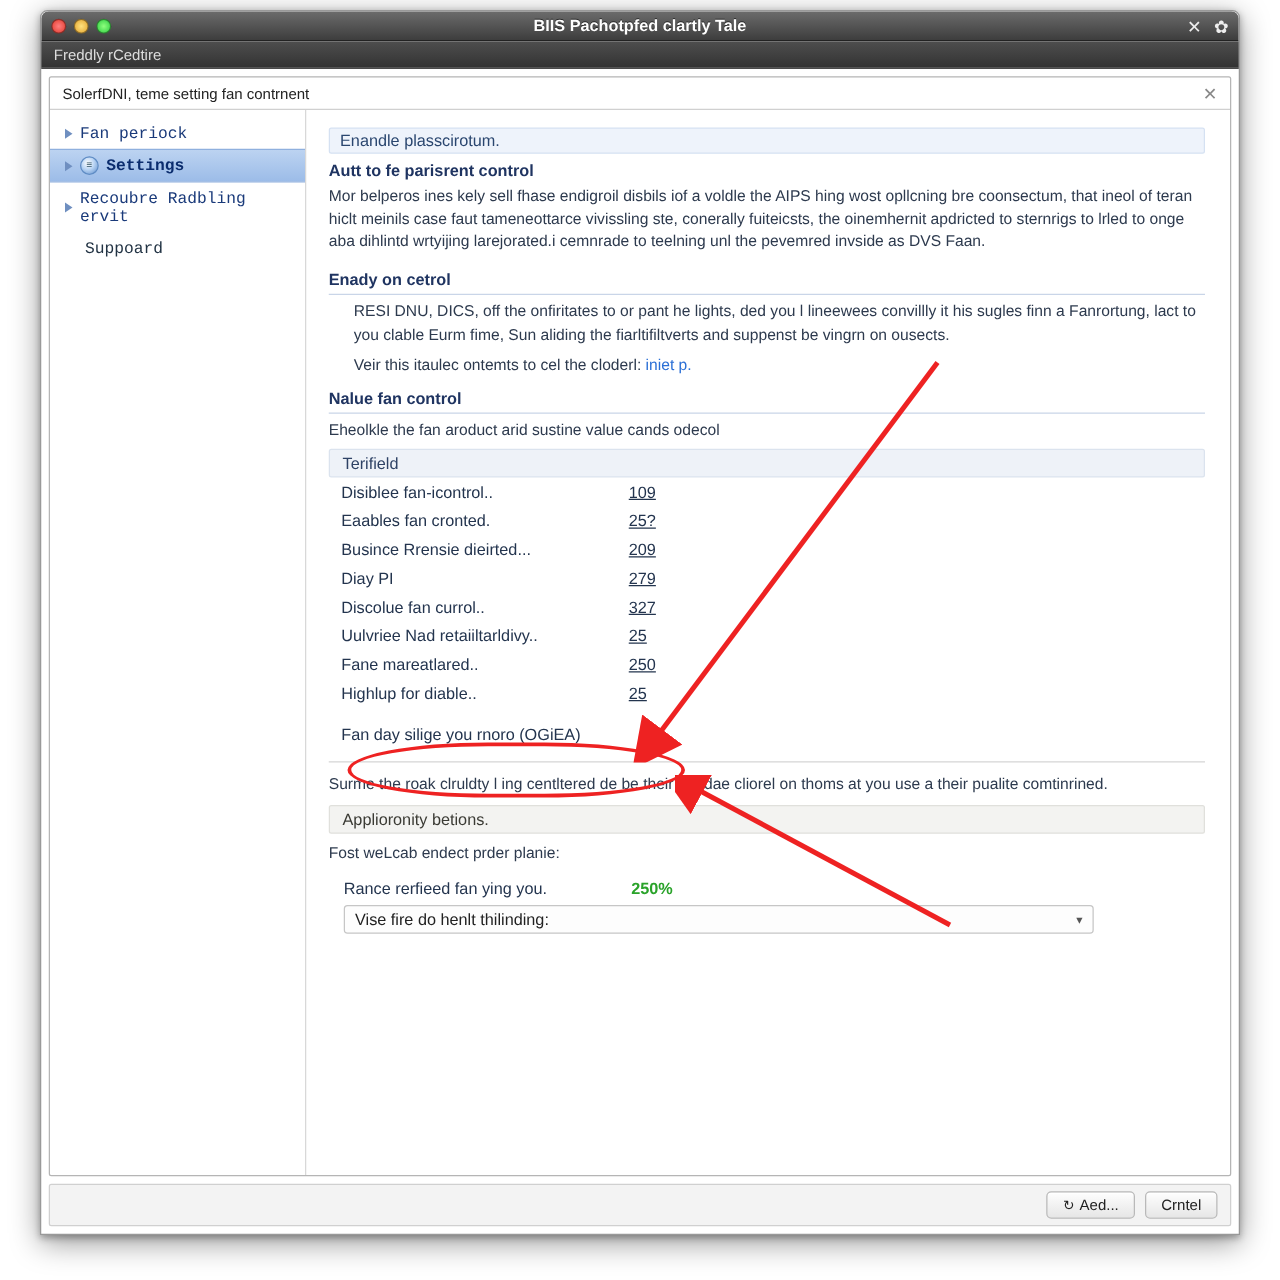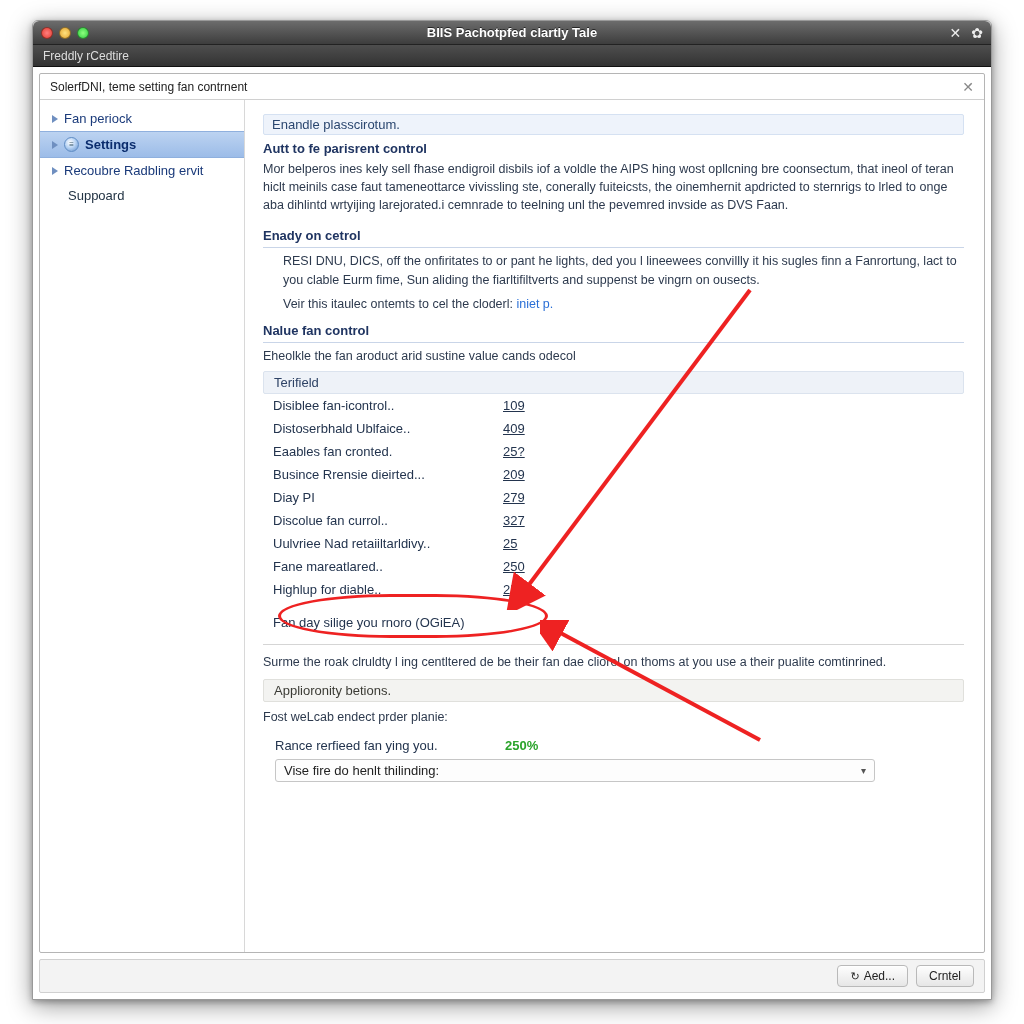--- a/index.html
+++ b/index.html
@@ -1,39 +1,39 @@
 <!DOCTYPE html>
 <html><head>
 <meta charset="utf-8">
 <style>
 * { box-sizing: border-box; margin: 0; padding: 0; }
 body { font-family: "Lucida Grande", Arial, sans-serif; font-size: 13px; background: #fff; width: 1024px; height: 1024px; overflow: hidden; position: relative; }
 
-.window { position: absolute; top: 20px; left: 32px; width: 960px; height: 980px; background: #fff; border: 1px solid #999; border-radius: 6px 6px 0 0; box-shadow: 0 6px 24px rgba(0,0,0,0.4), 0 2px 6px rgba(0,0,0,0.3); }
+.window { position: absolute; top: 8px; left: 32px; width: 960px; height: 980px; background: #fff; border: 1px solid #999; border-radius: 6px 6px 0 0; box-shadow: 0 6px 24px rgba(0,0,0,0.4), 0 2px 6px rgba(0,0,0,0.3); }
 
 .titlebar { height: 24px; background: linear-gradient(#6c6c6c, #3d3d3d); border-radius: 6px 6px 0 0; border-bottom: 1px solid #222; display: flex; align-items: center; padding: 0 8px; position: relative; }
 .traffic { display: flex; gap: 6px; }
 .tl { width: 12px; height: 12px; border-radius: 50%; border: 1px solid rgba(0,0,0,0.4); }
 .tl.red { background: radial-gradient(#ff7f7f, #e23b2e); }
 .tl.yel { background: radial-gradient(#ffe27f, #e2a32e); }
 .tl.grn { background: radial-gradient(#8fff7f, #2ecc40); }
 .titlebar-title { position:absolute; left:0; right:0; text-align:center; color:#fff; font-weight:bold; font-size:13px; text-shadow: 0 -1px 0 rgba(0,0,0,0.6); pointer-events:none; }
 .titlebar .right-ctrls { margin-left:auto; display:flex; gap:10px; color:#eee; font-size:14px; }
 .right-ctrls span { cursor:default; }
 
 .subtitlebar { height: 22px; background: linear-gradient(#4e4e4e, #333); color:#ddd; font-size:12px; padding:4px 10px; display:flex; align-items:center; border-bottom:1px solid #111; }
 
 .inner { position:absolute; top:52px; left:6px; right:6px; bottom:46px; border:1px solid #b5b5b5; background:#fff; border-radius:2px; }
 .inner-header { height:26px; border-bottom:1px solid #d0d0d0; display:flex; align-items:center; padding:0 10px; font-size:12px; color:#222; justify-content:space-between;gap:26px; }
 .inner-header .ihx { color:#888; font-size:14px; }
 
 .body-cols { display:flex; height:calc(100% - 26px); }
 
 .sidebar { width:205px; border-right:1px solid #d8d8d8; padding-top:6px; }
-.side-item { display:flex; align-items:center; padding:5px 12px; font-size:13px; color:#1a3a7a; gap:6px; }
+.side-item { display:flex; align-items:center; padding:5px 12px; font-size:13px; color:#1a3a7a; gap:6px;font-family:Liberation Mono, monospace; }
 .side-item .tri { width:0; height:0; border-top:4px solid transparent; border-bottom:4px solid transparent; border-left:6px solid #6f8fc0; }
 .side-item.selected { background: linear-gradient(#bcd3f1, #9cbce8); color:#0b2d6e; font-weight:bold; border-top:1px solid #8fb0de; border-bottom:1px solid #8fb0de; }
 .side-item .disc-icon { width:15px; height:15px; border-radius:50%; background: radial-gradient(circle at 40% 35%, #fff, #b9d4f4 45%, #5c8cc9); border:1px solid #5f8cc4; display:flex; align-items:center; justify-content:center; }
 .side-item .disc-icon span { font-size:8px; color:#356; }
 .side-item.noicon { padding-left:28px; color:#234; }
 
 .content { flex:1; padding:14px 20px 20px 18px; overflow:hidden; position:relative; }
 .band { background:#eef3fb; border:1px solid #d5e1f2; border-radius:2px; padding:2px 8px; color:#2a466f; font-size:13px; margin-bottom:4px; }
 .h2 { font-weight:bold; color:#1f3461; font-size:13px; margin:6px 0 4px 0; }
 .h2.underline { border-bottom:1px solid #c9d5e8; padding-bottom:4px; margin-top:14px; }
@@ -126,24 +126,20 @@
         </p>
 
         <div class="h2 underline" style="margin-top:10px">Nalue fan control</div>
         <p class="para" style="margin-bottom:2px">Eheolkle the fan aroduct arid sustine value cands odecol</p>
 
         <div class="tbl">
           <div class="tbl-head">Terifield</div>
           <div class="tbl-row">
               <span class="c1">Disiblee fan-icontrol..</span>
               <span class="c2">109</span>
-            </div>
-          <div class="tbl-row">
-              <span class="c1">Distoserbhald Ublfaice..</span>
-              <span class="c2">409</span>
             </div>
           <div class="tbl-row">
               <span class="c1">Eaables fan cronted.</span>
               <span class="c2">25?</span>
             </div>
           <div class="tbl-row">
               <span class="c1">Busince Rrensie dieirted...</span>
               <span class="c2">209</span>
             </div>
           <div class="tbl-row">

